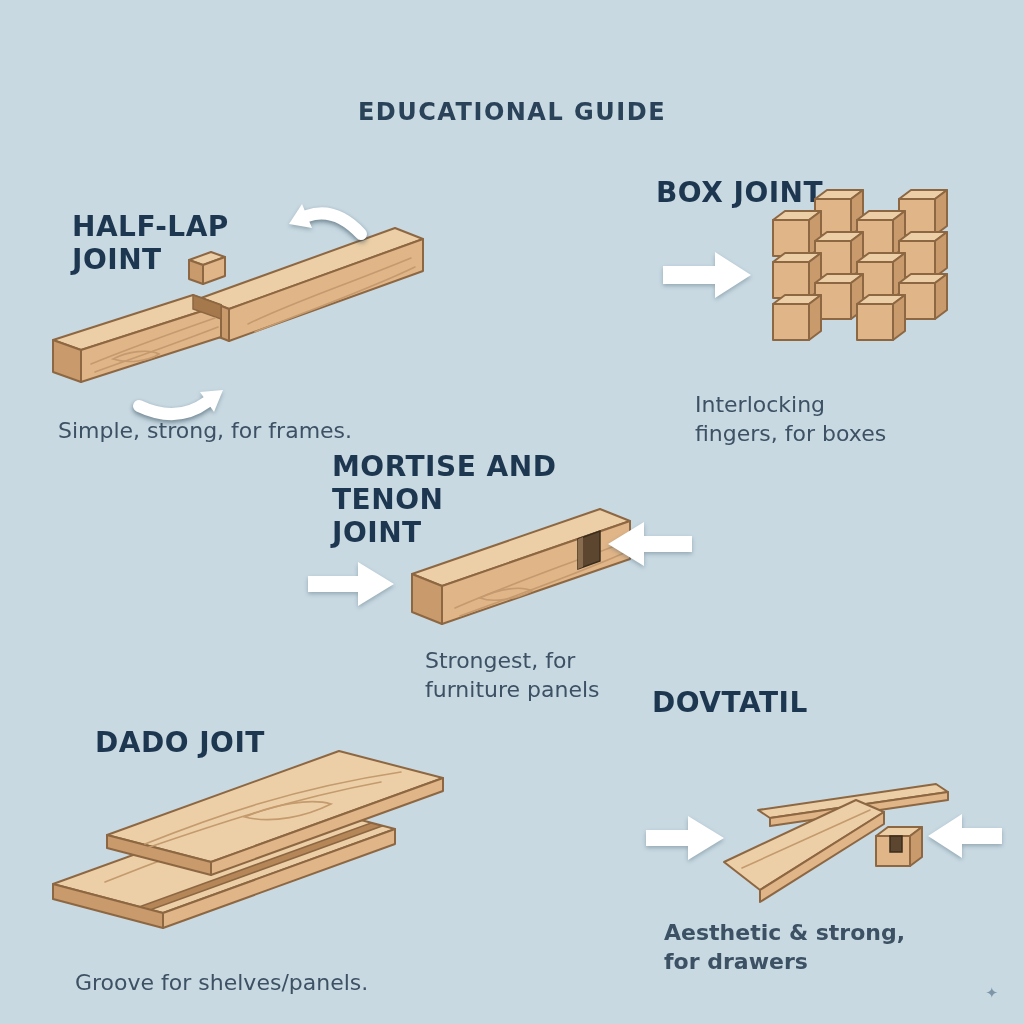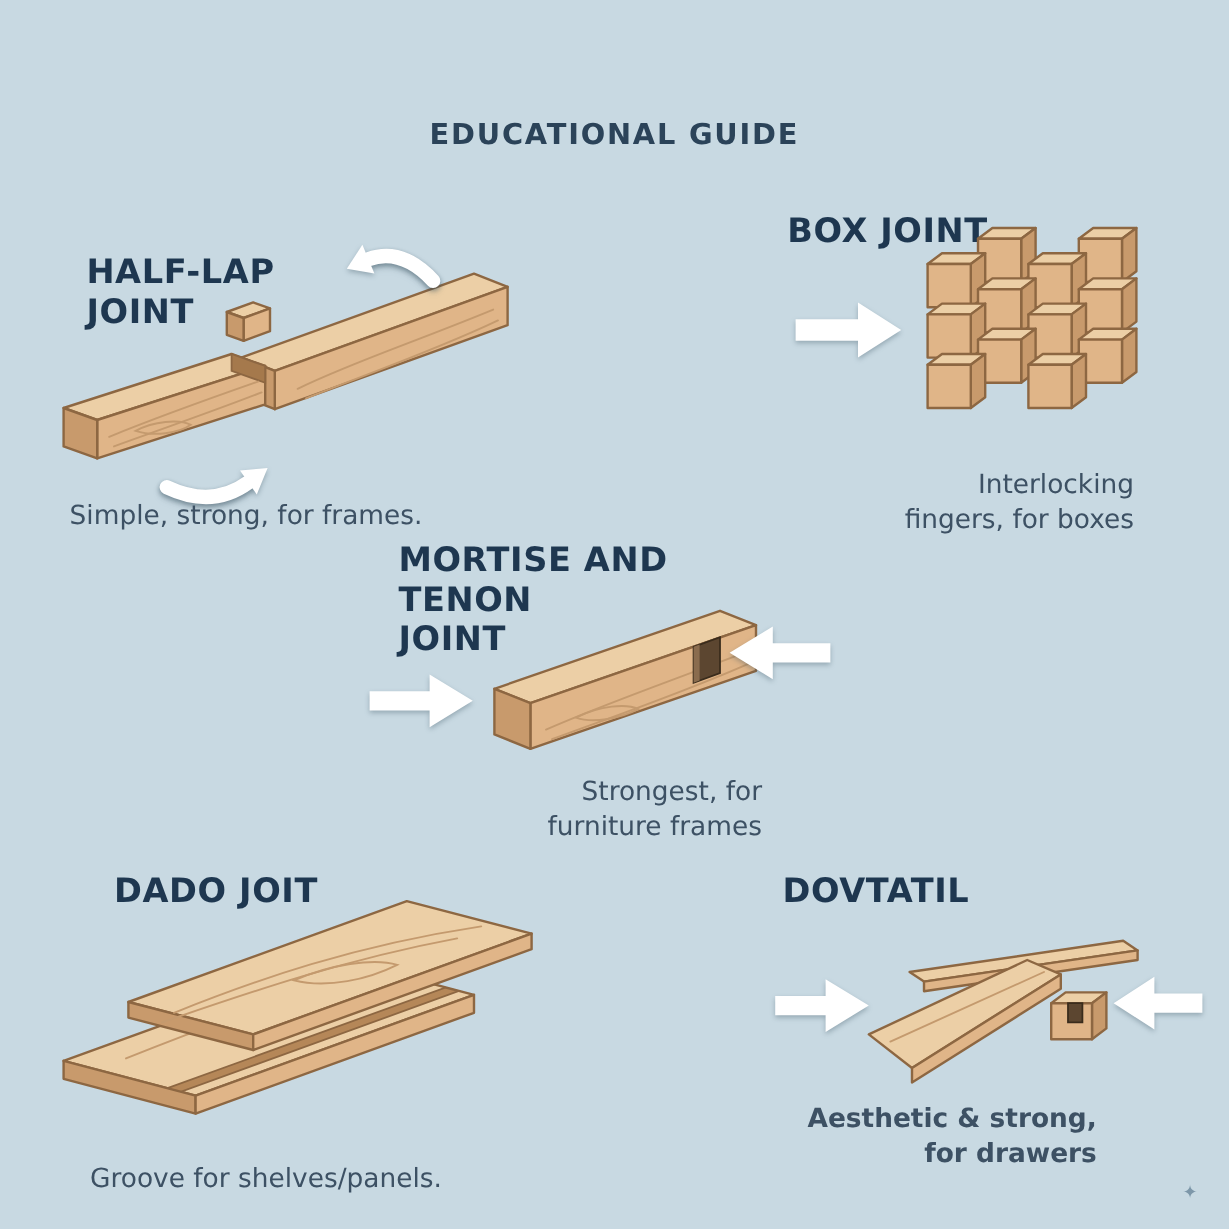--- a/index.html
+++ b/index.html
@@ -12,21 +12,21 @@
   body{font-family:"DejaVu Sans","Liberation Sans",sans-serif;}
   .canvas{position:relative;width:1024px;height:1024px;background:var(--background);overflow:hidden;}
   .title{position:absolute;left:0;top:36px;width:100%;text-align:center;
     font-size:47px;font-weight:800;color:var(--heading);letter-spacing:1px;}
   .subtitle{position:absolute;left:0;top:98px;width:100%;text-align:center;
     font-size:24px;font-weight:700;color:var(--subtitle);letter-spacing:1.5px;}
   .heading{position:absolute;font-size:28px;font-weight:800;line-height:1.18;
     color:var(--heading);white-space:pre-line;letter-spacing:.5px;}
   .caption{position:absolute;font-size:22px;font-weight:400;line-height:1.32;
     color:var(--caption);white-space:pre-line;}
-  .center{text-align:right;}
+  .center{text-align:left;}
   .illus{position:absolute;}
   .wood{stroke:var(--wood-outline);stroke-width:2;stroke-linejoin:round;}
   .f-top{fill:var(--wood-top);} .f-front{fill:var(--wood-front);} .f-side{fill:var(--wood-side);}
   .grain{fill:none;stroke:var(--wood-grain);stroke-width:1.6;stroke-linecap:round;}
   .arrow{fill:var(--arrow-color);filter:drop-shadow(0 2px 2px rgba(52,76,92,.35));}
   .arrow-stroke{fill:none;stroke:var(--arrow-color);stroke-width:12;stroke-linecap:round;
     filter:drop-shadow(0 2px 2px rgba(52,76,92,.35));}
   .hole{fill:var(--mortise-hole);stroke:#3a2c1c;stroke-width:1.5;}
   .groove{fill:var(--groove);stroke:var(--wood-outline);stroke-width:1.5;}
   .notch{fill:#a5794c;stroke:var(--wood-outline);stroke-width:1.5;}
@@ -130,21 +130,21 @@
         <path class="grain" d="M180,120 C200,110 222,108 232,113 C216,121 194,125 180,120 Z"></path>
         <g>
           <polygon class="hole" points="278,61 300,53 300,83 278,91"></polygon>
           <polygon points="278,61 283,59 283,89 278,91" style="fill:#8a6c4e"></polygon>
         </g>
       </g>
       <polygon class="arrow" points="392,58 344,58 344,44 308,66 344,88 344,74 392,74"></polygon>
     </svg>
 
     <div class="caption center" style="left:425px;top:646px;width:210px;">Strongest, for
-furniture frames</div>
+furniture panels</div>
   </div>
 
   <div>
     <div class="heading" style="left:70px;top:726px;margin-left:25px;">DADO JOIT</div>
 
     <svg class="illus" style="left:45px;top:732px;" width="405" height="215" viewBox="0 0 405 215">
       <g>
         <polygon class="wood f-top" points="8,152 240,68 350,97 118,181"></polygon>
         <polygon class="groove" points="94,175 326,91 337,94 105,178"></polygon>
         <polygon class="wood f-side" points="8,152 118,181 118,196 8,167"></polygon>
@@ -158,21 +158,21 @@
         <path class="grain" d="M100,112 C170,84 250,56 356,40"></path>
         <path class="grain" d="M90,120 C160,96 240,68 336,50"></path>
         <path class="grain" d="M200,85 C230,72 266,66 286,72 C262,84 228,92 200,85 Z"></path>
       </g>
     </svg>
 
     <div class="caption" style="left:75px;top:968px;">Groove for shelves/panels.</div>
   </div>
 
   <div>
-    <div class="heading" style="left:652px;top:726px;">DOVTATIL</div>
+    <div class="heading" style="left:652px;top:686px;">DOVTATIL</div>
 
     <svg class="illus" style="left:640px;top:750px;" width="370" height="170" viewBox="0 0 370 170">
       <polygon class="arrow" points="6,80 48,80 48,66 84,88 48,110 48,96 6,96"></polygon>
       <g>
         <polygon class="wood f-top" points="118,60 296,34 308,42 130,68"></polygon>
         <polygon class="wood f-front" points="130,68 308,42 308,50 130,76"></polygon>
       </g>
       <g>
         <polygon class="wood f-top" points="84,112 216,50 244,62 120,140"></polygon>
         <polygon class="wood f-front" points="120,140 244,62 244,74 120,152"></polygon>

